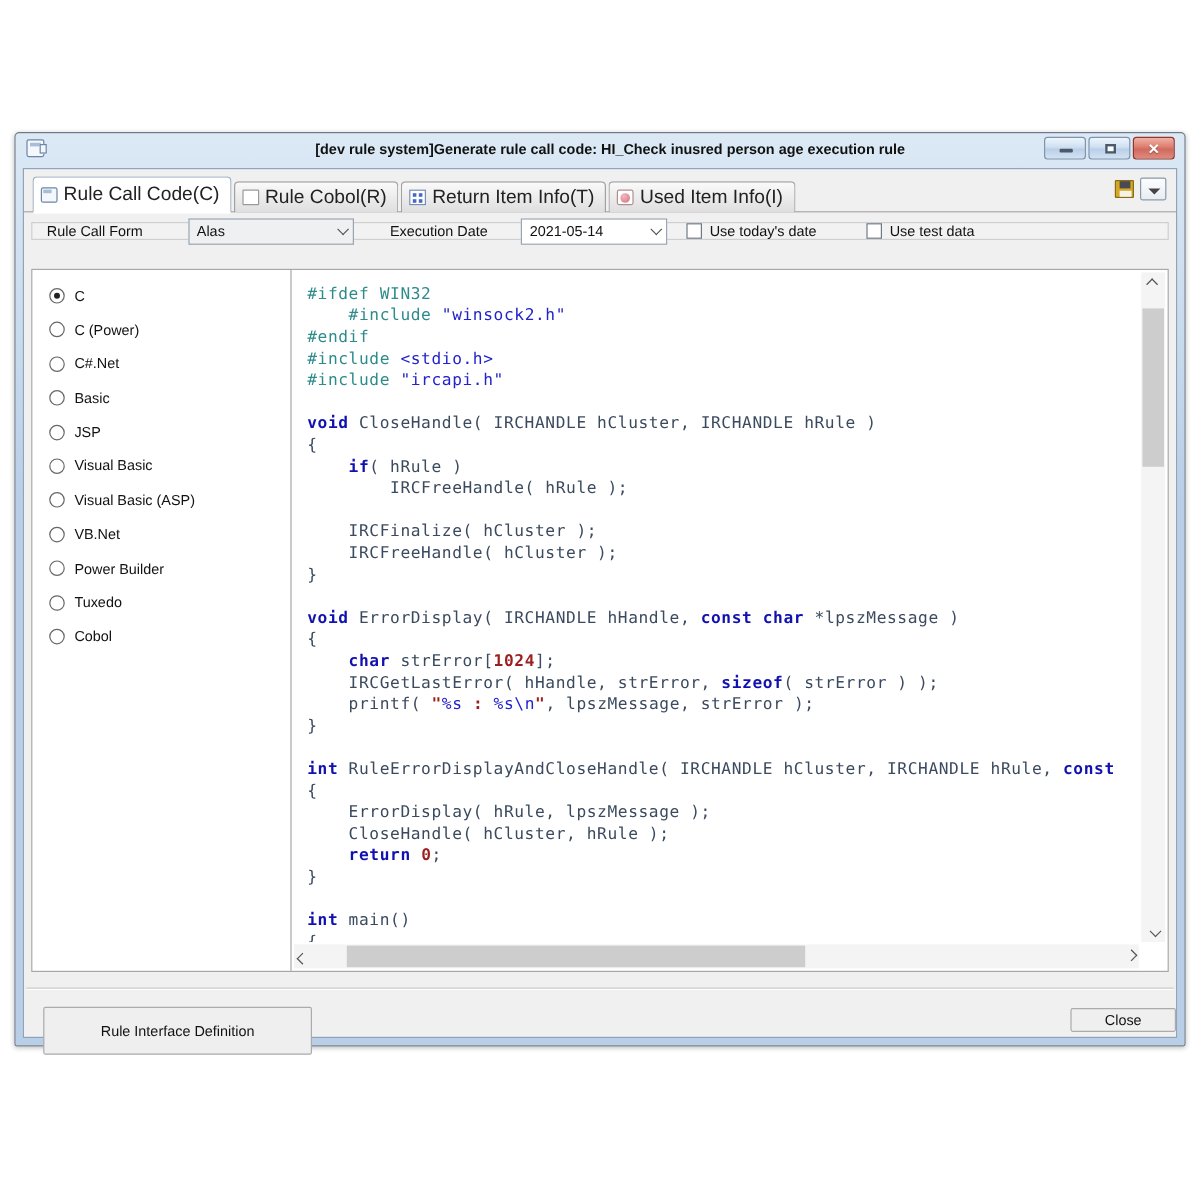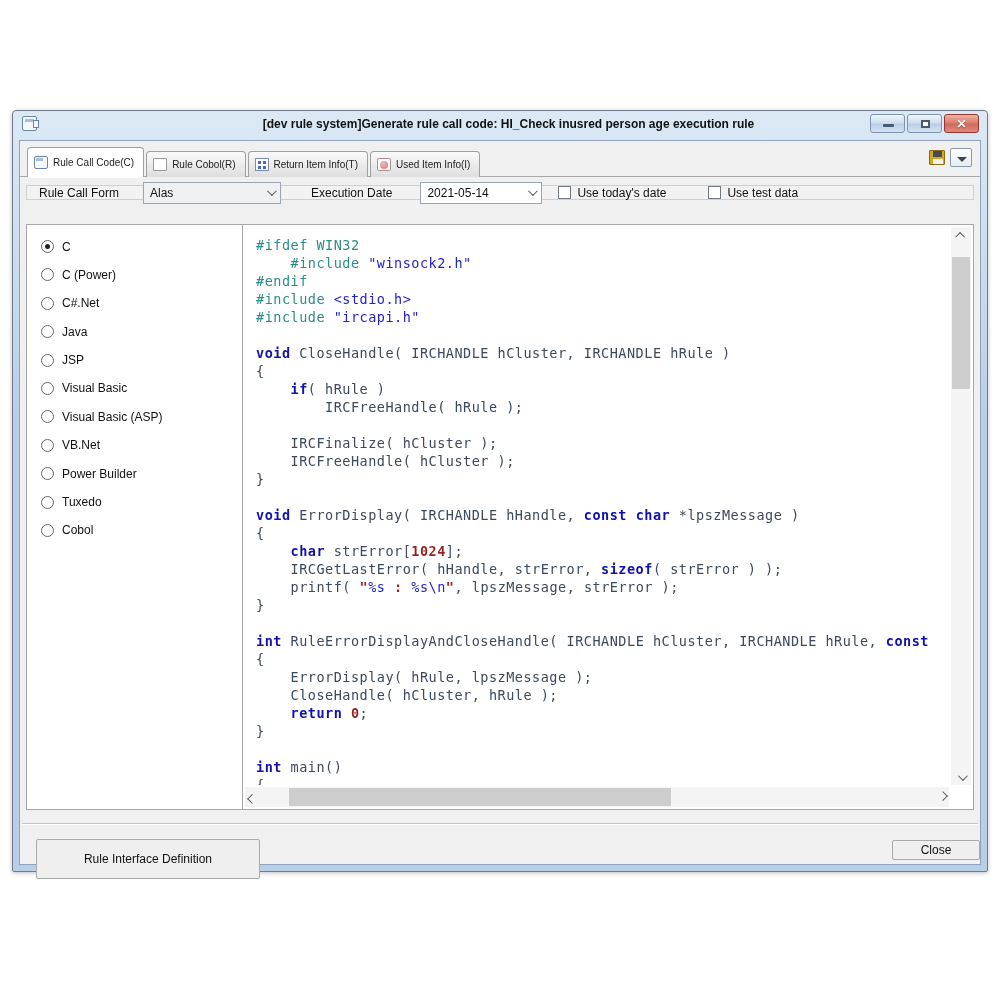--- a/index.html
+++ b/index.html
@@ -47,21 +47,21 @@
 
   
   #tabstrip { position:absolute; left:0; right:0; top:0; height:36px; }
   #tabstrip::after { content:""; position:absolute; left:0; right:0; bottom:0; height:1px; background:#a8a8a8; }
   #tabs { position:absolute; left:7px; bottom:0; display:flex; align-items:flex-end; }
   .tab {
     display:flex; align-items:center; gap:5px;
     height:26px; padding:0 9px 0 6px; margin-right:2px;
     border:1px solid #a0a0a0; border-bottom:none; border-radius:4px 4px 0 0;
     background:linear-gradient(180deg,#fafafa,#dedede);
-    font-size:10px; color:#222; cursor:pointer; position:relative; z-index:1;
+    font-size:16px; color:#222; cursor:pointer; position:relative; z-index:1;
   }
   .tab.active {
     height:30px; background:#ffffff; z-index:3; border-color:#8fa3ba;
   }
   .tab.active::after { content:""; position:absolute; left:0; right:0; bottom:-1px; height:2px; background:#fff; }
   .tab-icon { width:14px; height:13px; position:relative; flex:0 0 auto; }
   .ticon-form { background:#f4f7fb; border:1px solid #6b85a8; border-radius:2px; }
   .ticon-form::before { content:""; position:absolute; left:1px; top:1px; width:7px; height:3px; background:#a8bdd6; }
   .ticon-doc { background:#fff; border:1px solid #9a9a9a; border-radius:1px; }
   .ticon-grid { background:#fff; border:1px solid #7a8db0; }
@@ -85,21 +85,21 @@
     background:#f2f2f2; border:1px solid #cfcfcf;
     display:flex; align-items:center; font-size:12px; color:#111;
   }
   .tb-label { margin-left:12px; }
   .combo {
     height:22px; border:1px solid #9aa5b1; background:#fff;
     display:flex; align-items:center; justify-content:space-between;
     padding:0 6px; font-size:12px; cursor:pointer;
   }
   .combo.gray { background:#eef0f2; }
-  #combo-form { width:138px; margin-left:24px; }
+  #combo-form { width:138px; margin-left:38px; }
   #combo-date { width:122px; margin-left:28px; }
   .chev { width:7px; height:7px; border-right:1.6px solid #555; border-bottom:1.6px solid #555; display:inline-block; }
   .chev.down { transform:rotate(45deg) translateY(-2px); }
   .checkbox-row { display:flex; align-items:center; gap:6px; cursor:pointer; }
   #cb1 { margin-left:16px; } #cb2 { margin-left:42px; }
   .cbox { width:13px; height:13px; border:1px solid #707a85; background:#fff; }
 
   
   #mainpanel {
     position:absolute; left:6px; right:6px; top:83px; height:586px;
@@ -225,21 +225,21 @@
             <div class="radio-row">
               <span class="radio"></span>
               <span>C (Power)</span>
             </div>
             <div class="radio-row">
               <span class="radio"></span>
               <span>C#.Net</span>
             </div>
             <div class="radio-row">
               <span class="radio"></span>
-              <span>Java</span>
+              <span>Basic</span>
             </div>
             <div class="radio-row">
               <span class="radio"></span>
               <span>JSP</span>
             </div>
             <div class="radio-row">
               <span class="radio"></span>
               <span>Visual Basic</span>
             </div>
             <div class="radio-row">

